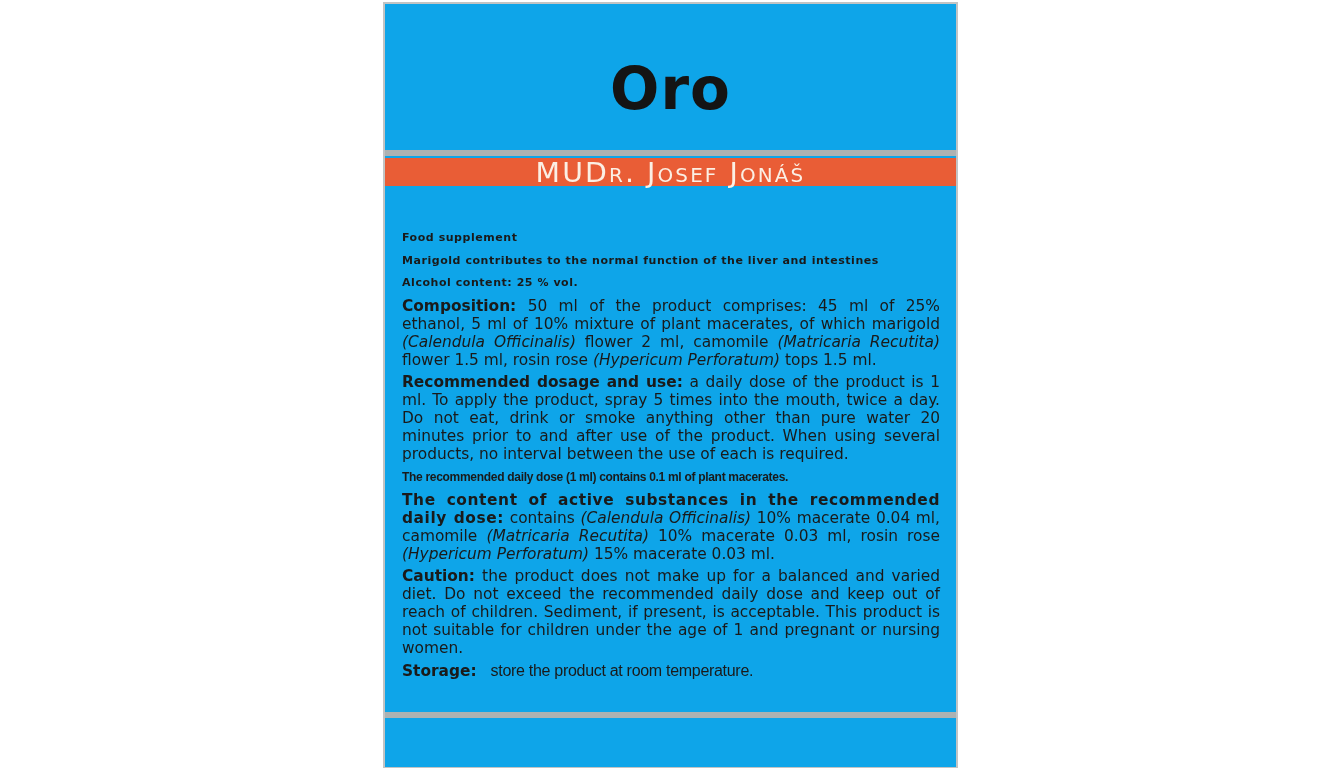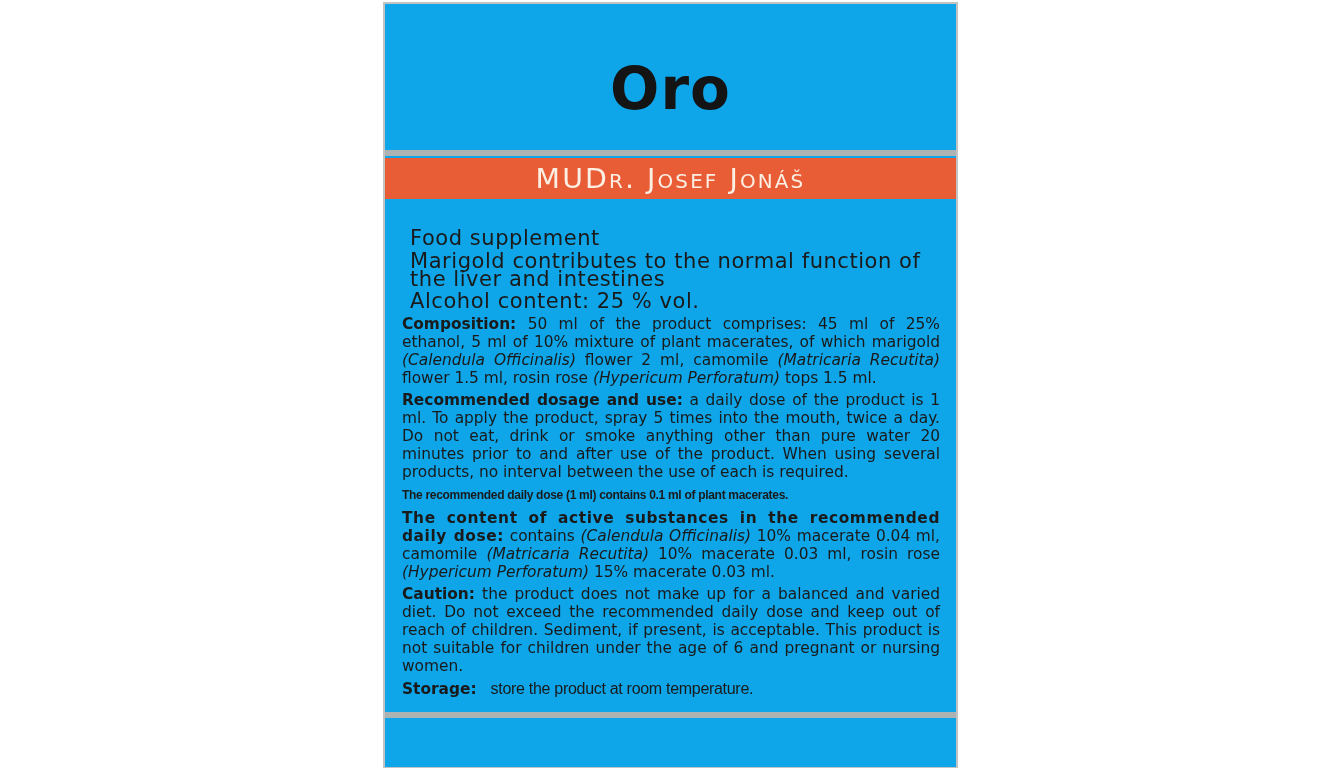--- a/index.html
+++ b/index.html
@@ -39,21 +39,21 @@
     height: 6px;
     background: #adb2b2;
   }
   .band-gray.top { top: 146px; }
   .band-gray.bottom { top: 708px; }
   .band-orange {
     position: absolute;
     left: 0;
     right: 0;
     top: 154px;
-    height: 41px;
+    height: 28px;
     background: #e95d36;
     display: flex;
     align-items: center;
     justify-content: center;
   }
   .brand {
     font-family: "DejaVu Sans", sans-serif;
     font-variant: small-caps;
     font-weight: normal;
     font-size: 27px;
@@ -71,24 +71,23 @@
     font-size: 15.4px;
     line-height: 18px;
     color: #1a1a1a;
   }
   .content p {
     margin: 0 0 4.6px 0;
     text-align: justify;
     text-align-last: left;
   }
   .content .head {
-    font-weight: normal;
-    font-size: 21px;
+    font-weight: bold;
+    font-size: 11px;
     letter-spacing: 0.55px;
-    margin-left: 8px;
   }
   .b { font-weight: bold; }
   .i { font-style: italic; }
   .condensed {
     font-family: "Liberation Sans", sans-serif;
     font-size: 12px;
     letter-spacing: -0.3px;
   }
   .dose-line {
     font-weight: bold;
@@ -122,19 +121,19 @@
     <p class="head">Alcohol content: 25 % vol.</p>
 
     <p><span class="b">Composition:</span><span> 50 ml of the product comprises: 45 ml of 25% ethanol, 5 ml of 10% mixture of plant macerates, of which marigold </span><span class="i">(Calendula Officinalis)</span><span> flower 2 ml, camomile </span><span class="i">(Matricaria Recutita)</span><span> flower 1.5 ml, rosin rose </span><span class="i">(Hypericum Perforatum)</span><span> tops 1.5 ml.</span></p>
 
     <p><span class="b">Recommended dosage and use:</span><span> a daily dose of the product is 1 ml. To apply the product, spray 5 times into the mouth, twice a day. Do not eat, drink or smoke anything other than pure water 20 minutes prior to and after use of the product. When using several products, no interval between the use of each is required.</span></p>
 
     <p class="condensed dose-line">The recommended daily dose (1 ml) contains 0.1 ml of plant macerates.</p>
 
     <p><span class="wide-bold">The content of active substances in the recommended daily dose:</span><span> contains </span><span class="i">(Calendula Officinalis)</span><span> 10% macerate 0.04 ml, camomile </span><span class="i">(Matricaria Recutita)</span><span> 10% macerate 0.03 ml, rosin rose </span><span class="i">(Hypericum Perforatum)</span><span> 15% macerate 0.03 ml.</span></p>
 
-    <p><span class="b">Caution:</span><span> the product does not make up for a balanced and varied diet. Do not exceed the recommended daily dose and keep out of reach of children. Sediment, if present, is acceptable. This product is not suitable for children under the age of 6 and pregnant or nursing women.</span></p>
+    <p><span class="b">Caution:</span><span> the product does not make up for a balanced and varied diet. Do not exceed the recommended daily dose and keep out of reach of children. Sediment, if present, is acceptable. This product is not suitable for children under the age of 1 and pregnant or nursing women.</span></p>
 
     <p><span class="b">Storage:</span><span class="storage-body">store the product at room temperature.</span></p>
   </div>
 
   <div class="band-gray bottom"></div>
 </div>
 
 </body></html>

